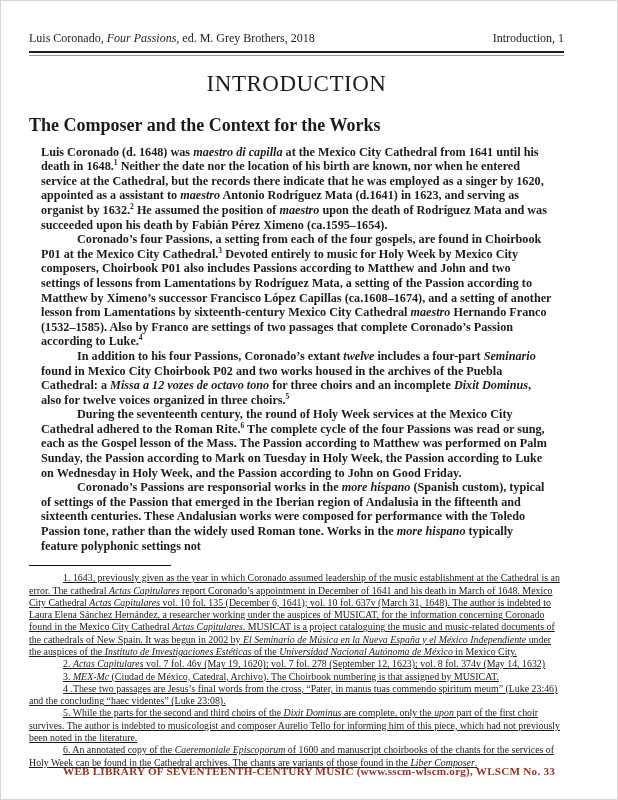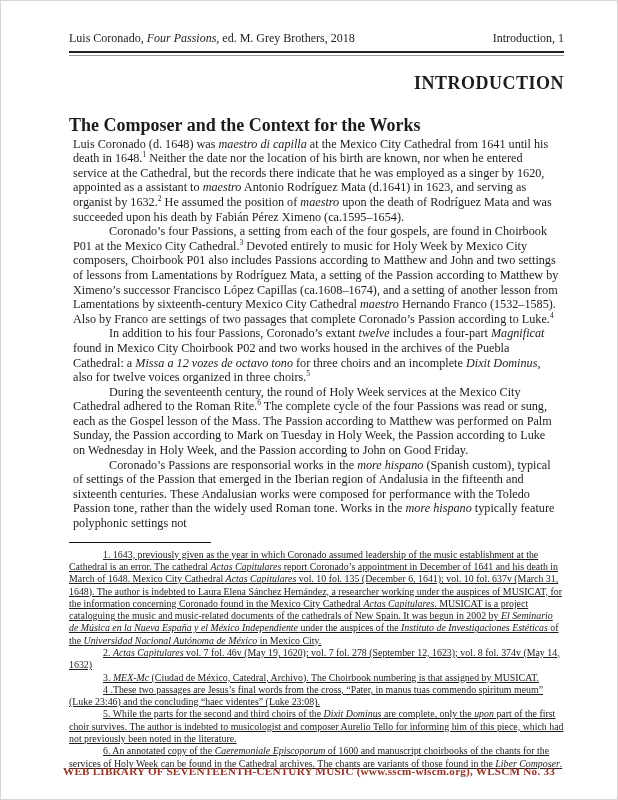--- a/index.html
+++ b/index.html
@@ -8,51 +8,51 @@
     width: 618px;
     height: 800px;
     margin: 0 auto;
     background: #ffffff;
     border: 1px solid #d6d6d6;
     box-sizing: border-box;
     font-family: "Liberation Serif", "DejaVu Serif", serif;
     color: #1c1c1c;
     overflow: hidden;
   }
-  .content { padding: 30px 53px 0 68px; }
+  .content { padding: 30px 53px 0 28px; }
 
   .running-header {
     display: flex;
     justify-content: space-between;
     font-size: 12px;
     line-height: 15px;
   }
   .hdr-rule {
     margin-top: 5px;
     height: 2px;
     border-top: 2px solid #1f1f1f;
     border-bottom: 1px solid #9a9a9a;
   }
 
   h1.doc-title {
     margin: 17px 0 0 0;
-    text-align: right;
-    font-size: 18px;
-    font-weight: bold;
+    text-align: center;
+    font-size: 23px;
+    font-weight: normal;
     letter-spacing: 0.5px;
     line-height: 21px;
   }
   h2.section-heading {
     margin: 24px 0 0 0;
     font-size: 18px;
     font-weight: bold;
     line-height: 14.6px;
   }
 
-  .body-text { margin: 4px; }
+  .body-text { margin: 12px; font-weight: bold; }
   .body-text p {
     margin: 0;
     font-size: 12.2px;
     line-height: 14.6px;
     text-align: left;
   }
   .body-text p + p { text-indent: 36px; }
   sup {
     font-size: 0.62em;
     vertical-align: super;
@@ -98,21 +98,21 @@
     </div>
     <div class="hdr-rule"></div>
 
     <h1 class="doc-title">INTRODUCTION</h1>
 
     <h2 class="section-heading">The Composer and the Context for the Works</h2>
 
     <div class="body-text">
         <p>Luis Coronado (d. 1648) was <em>maestro di capilla</em> at the Mexico City Cathedral from 1641 until his death in 1648.<sup>1</sup> Neither the date nor the location of his birth are known, nor when he entered service at the Cathedral, but the records there indicate that he was employed as a singer by 1620, appointed as a assistant to <em>maestro</em> Antonio Rodríguez Mata (d.1641) in 1623, and serving as organist by 1632.<sup>2</sup> He assumed the position of <em>maestro</em> upon the death of Rodríguez Mata and was succeeded upon his death by Fabián Pérez Ximeno (ca.1595–1654).</p>
         <p>Coronado’s four Passions, a setting from each of the four gospels, are found in Choirbook P01 at the Mexico City Cathedral.<sup>3</sup> Devoted entirely to music for Holy Week by Mexico City composers, Choirbook P01 also includes Passions according to Matthew and John and two settings of lessons from Lamentations by Rodríguez Mata, a setting of the Passion according to Matthew by Ximeno’s successor Francisco López Capillas (ca.1608–1674), and a setting of another lesson from Lamentations by sixteenth-century Mexico City Cathedral <em>maestro</em> Hernando Franco (1532–1585). Also by Franco are settings of two passages that complete Coronado’s Passion according to Luke.<sup>4</sup></p>
-        <p>In addition to his four Passions, Coronado’s extant <em>twelve</em> includes a four-part <em>Magnificat</em> found in Mexico City Choirbook P02 and two works housed in the archives of the Puebla Cathedral: a <em>Missa a 12 vozes de octavo tono</em> for three choirs and an incomplete <em>Dixit Dominus</em>, also for twelve voices organized in three choirs.<sup>5</sup></p>
+        <p>In addition to his four Passions, Coronado’s extant <em>twelve</em> includes a four-part <em>Seminario</em> found in Mexico City Choirbook P02 and two works housed in the archives of the Puebla Cathedral: a <em>Missa a 12 vozes de octavo tono</em> for three choirs and an incomplete <em>Dixit Dominus</em>, also for twelve voices organized in three choirs.<sup>5</sup></p>
         <p>During the seventeenth century, the round of Holy Week services at the Mexico City Cathedral adhered to the Roman Rite.<sup>6</sup> The complete cycle of the four Passions was read or sung, each as the Gospel lesson of the Mass. The Passion according to Matthew was performed on Palm Sunday, the Passion according to Mark on Tuesday in Holy Week, the Passion according to Luke on Wednesday in Holy Week, and the Passion according to John on Good Friday.</p>
         <p>Coronado’s Passions are responsorial works in the <em>more hispano</em> (Spanish custom), typical of settings of the Passion that emerged in the Iberian region of Andalusia in the fifteenth and sixteenth centuries. These Andalusian works were composed for performance with the Toledo Passion tone, rather than the widely used Roman tone. Works in the <em>more hispano</em> typically feature polyphonic settings not</p>
       </div>
 
     <div class="fn-rule"></div>
 
     <div class="footnotes">
         <p>1. 1643, previously given as the year in which Coronado assumed leadership of the music establishment at the Cathedral is an error. The cathedral <em>Actas Capitulares</em> report Coronado’s appointment in December of 1641 and his death in March of 1648.  Mexico City Cathedral <em>Actas Capitulares</em> vol. 10 fol. 135 (December 6, 1641); vol. 10 fol. 637v (March 31, 1648). The author is indebted to Laura Elena Sánchez Hernández, a researcher working under the auspices of MUSICAT, for the information concerning Coronado found in the Mexico City Cathedral <em>Actas Capitulares</em>. MUSICAT is a project cataloguing the music and music-related documents of the cathedrals of New Spain. It was begun in 2002 by <em>El Seminario de Música en la Nueva España y el México Independiente</em> under the auspices of the <em>Instituto de Investigaciones Estéticas</em> of the <em>Universidad Nacional Autónoma de México</em> in Mexico City.</p>
         <p>2. <em>Actas Capitulares</em> vol. 7 fol. 46v (May 19, 1620); vol. 7 fol. 278 (September 12, 1623); vol. 8 fol. 374v (May 14, 1632)</p>
         <p>3. <em>MEX-Mc</em> (Ciudad de México, Catedral, Archivo). The Choirbook numbering is that assigned by MUSICAT.</p>

